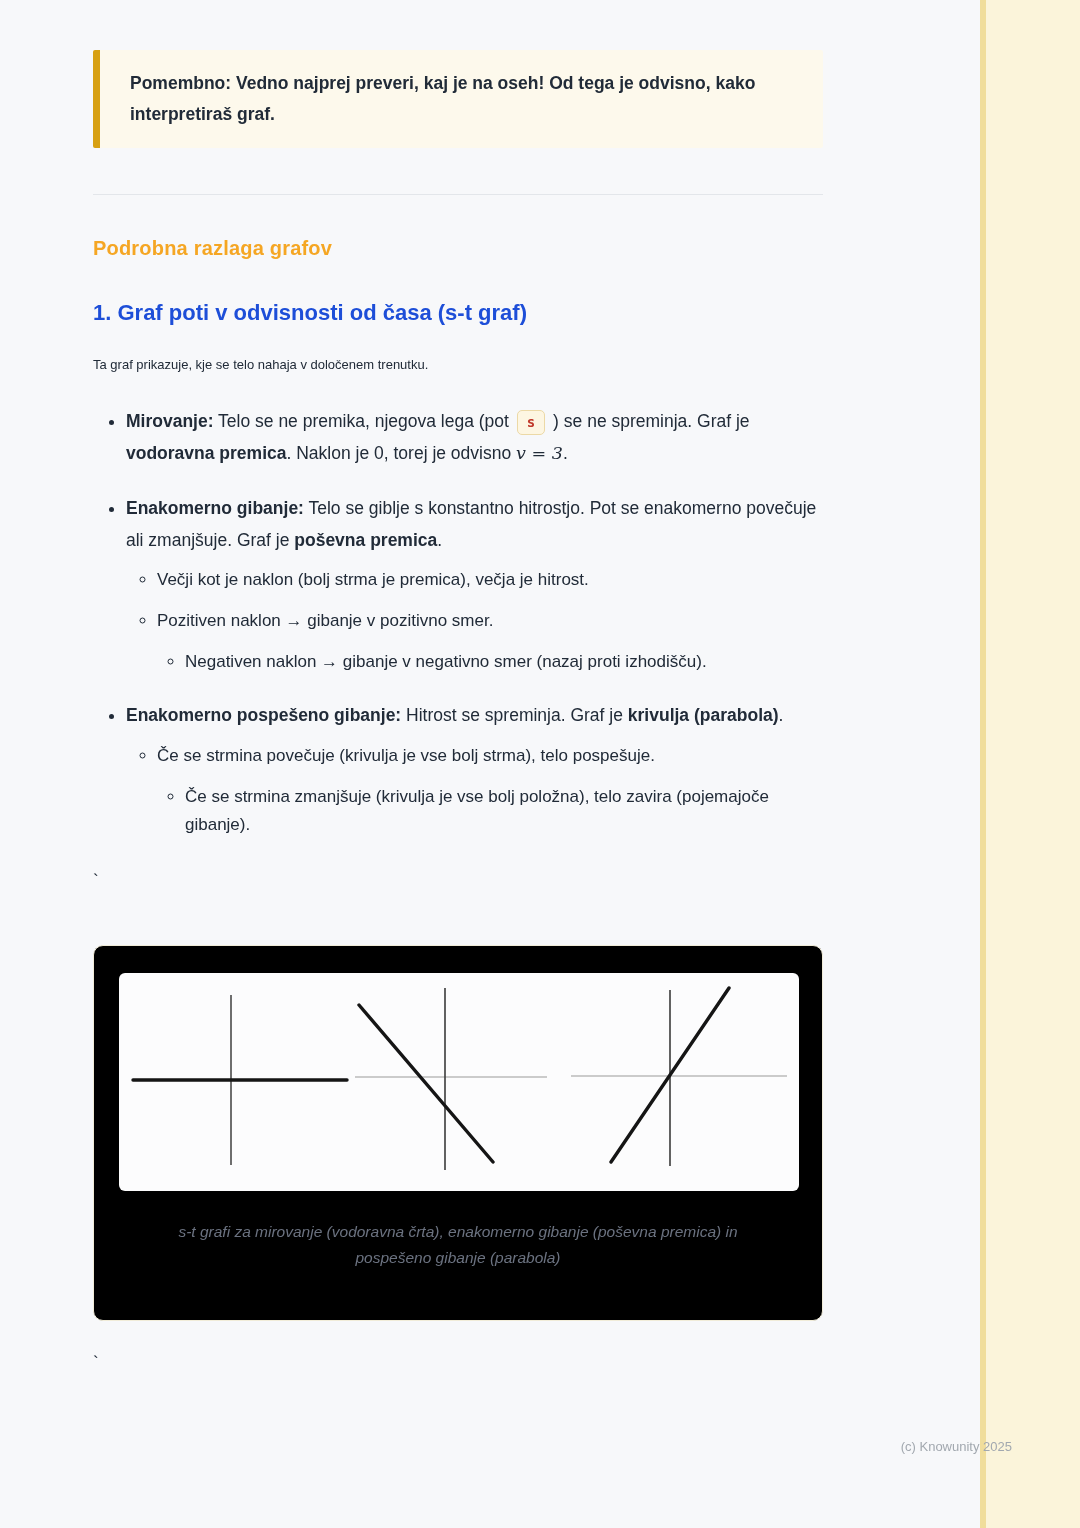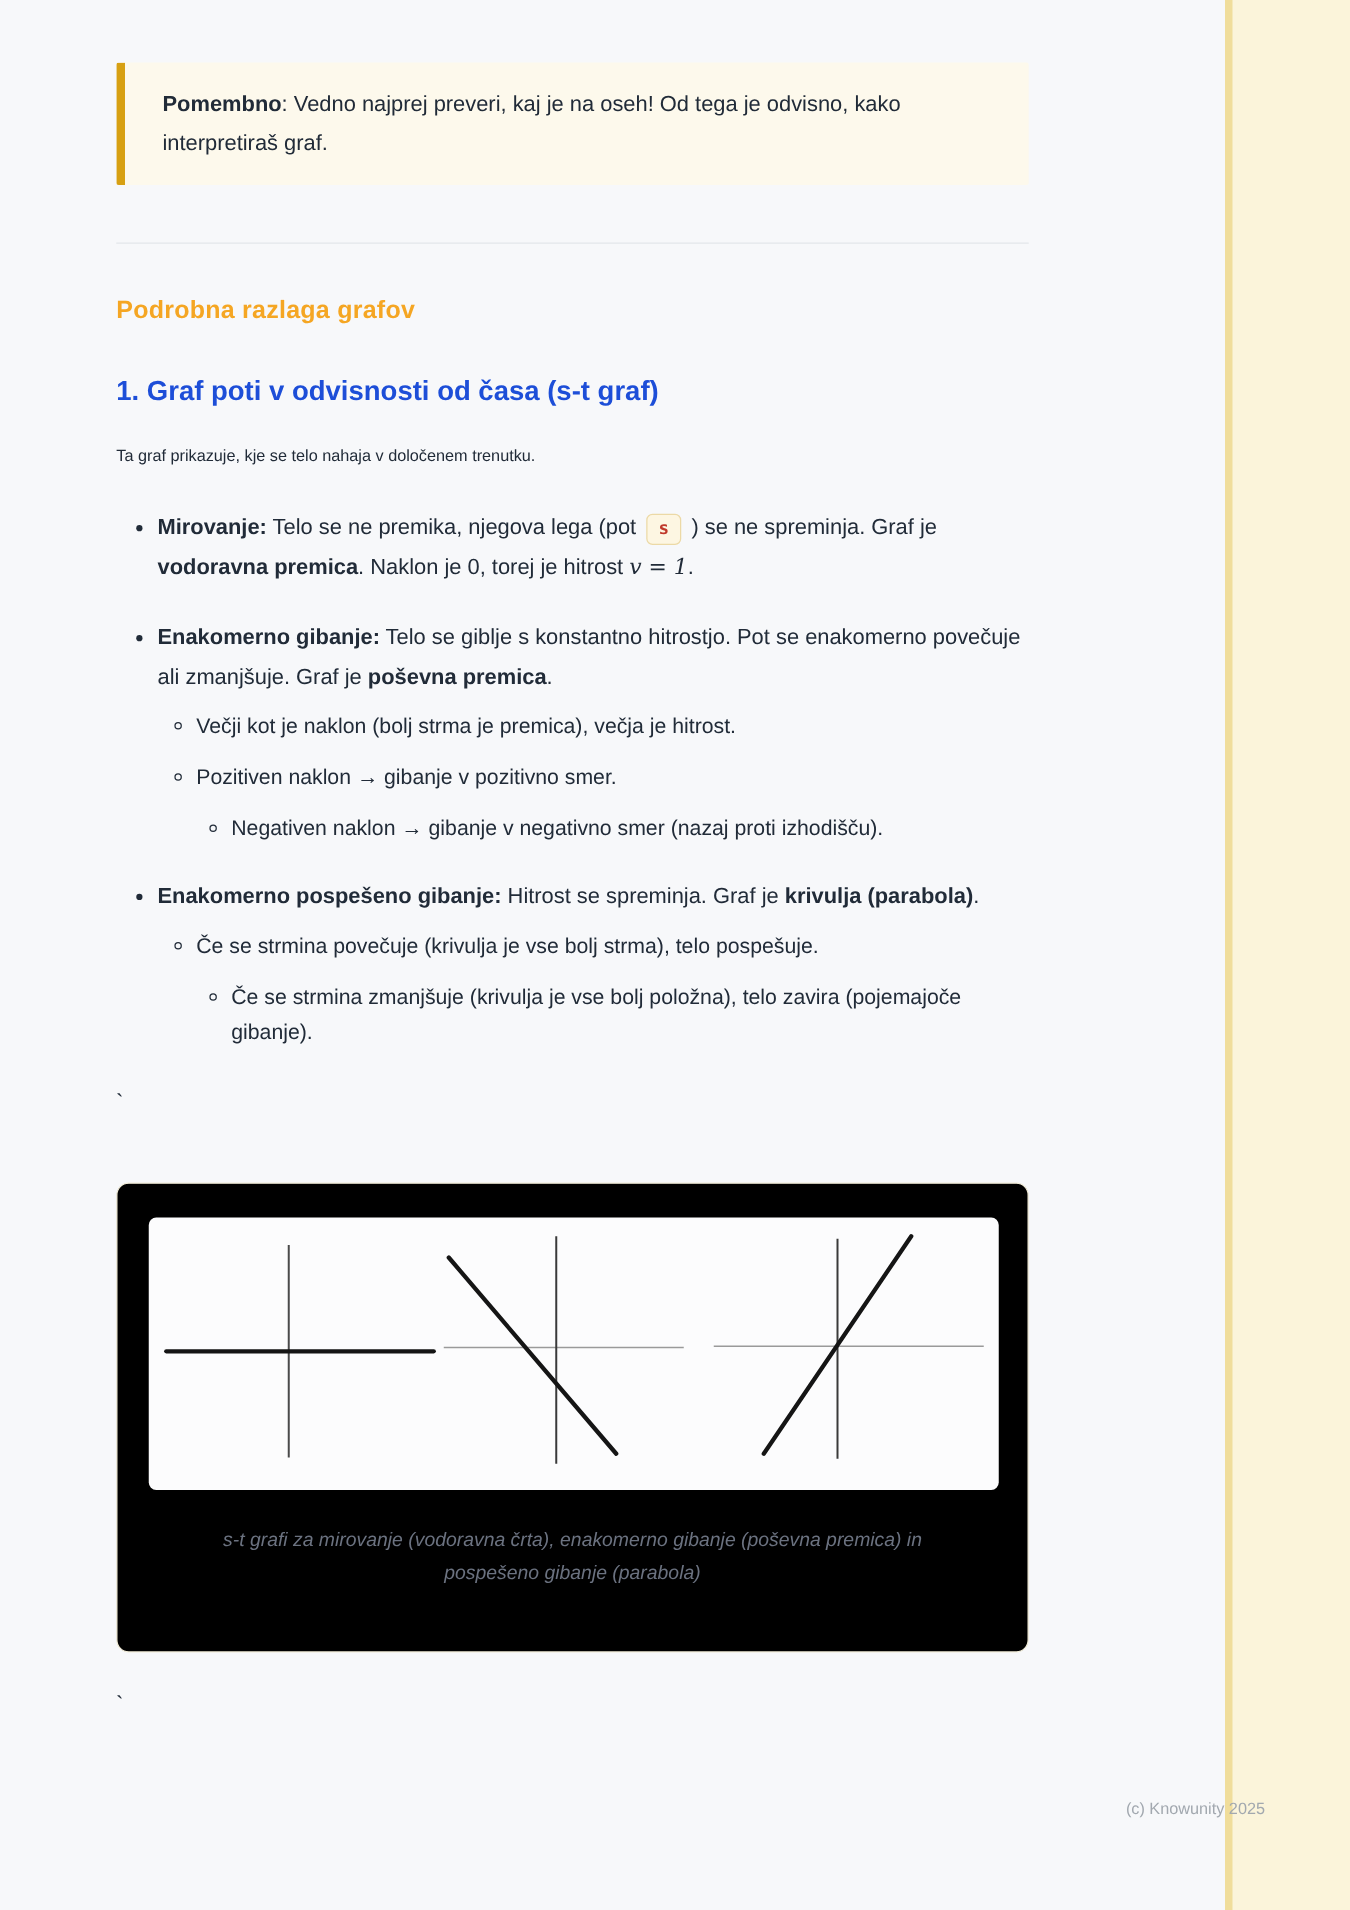--- a/index.html
+++ b/index.html
@@ -27,20 +27,21 @@
     width: 730px;
   }
   .callout {
     margin-top: 50px;
     background: #fdf9ec;
     border-left: 7px solid #d7a012;
     border-radius: 2px;
     padding: 18px 28px 19px 30px;
     font-size: 17.5px;
     line-height: 1.75;
+    font-weight: bold;
   }
   .divider {
     border: none;
     border-top: 1px solid #e3e6ea;
     margin: 46px 0 0 0;
   }
   h1.section-title {
     margin-top: 42px;
     font-size: 20px;
     font-weight: bold;
@@ -149,21 +150,21 @@
 
   <h1 class="section-title">Podrobna razlaga grafov</h1>
 
   <h2 class="subsection-title">1. Graf poti v odvisnosti od časa (s-t graf)</h2>
 
   <p class="intro">Ta graf prikazuje, kje se telo nahaja v določenem trenutku.</p>
 
   <ul class="l1">
 
     <li>
-      <strong>Mirovanje:</strong><span> Telo se ne premika, njegova lega (pot </span><code class="chip">s</code><span> ) se ne spreminja. Graf je </span><strong>vodoravna premica</strong><span>. Naklon je 0, torej je hitrost </span><em class="math">v = 1</em><span>.</span>
+      <strong>Mirovanje:</strong><span> Telo se ne premika, njegova lega (pot </span><code class="chip">s</code><span> ) se ne spreminja. Graf je </span><strong>vodoravna premica</strong><span>. Naklon je 0, torej je odvisno </span><em class="math">v = 3</em><span>.</span>
     </li>
 
     <li>
       <strong>Enakomerno gibanje:</strong><span> Telo se giblje s konstantno hitrostjo. Pot se enakomerno povečuje ali zmanjšuje. Graf je </span><strong>poševna premica</strong><span>.</span>
       <ul class="l2">
         <li>Večji kot je naklon (bolj strma je premica), večja je hitrost.</li>
         <li>Pozitiven naklon → gibanje v pozitivno smer.</li>
         <li>Negativen naklon → gibanje v negativno smer (nazaj proti izhodišču).</li>
       </ul>
     </li>

